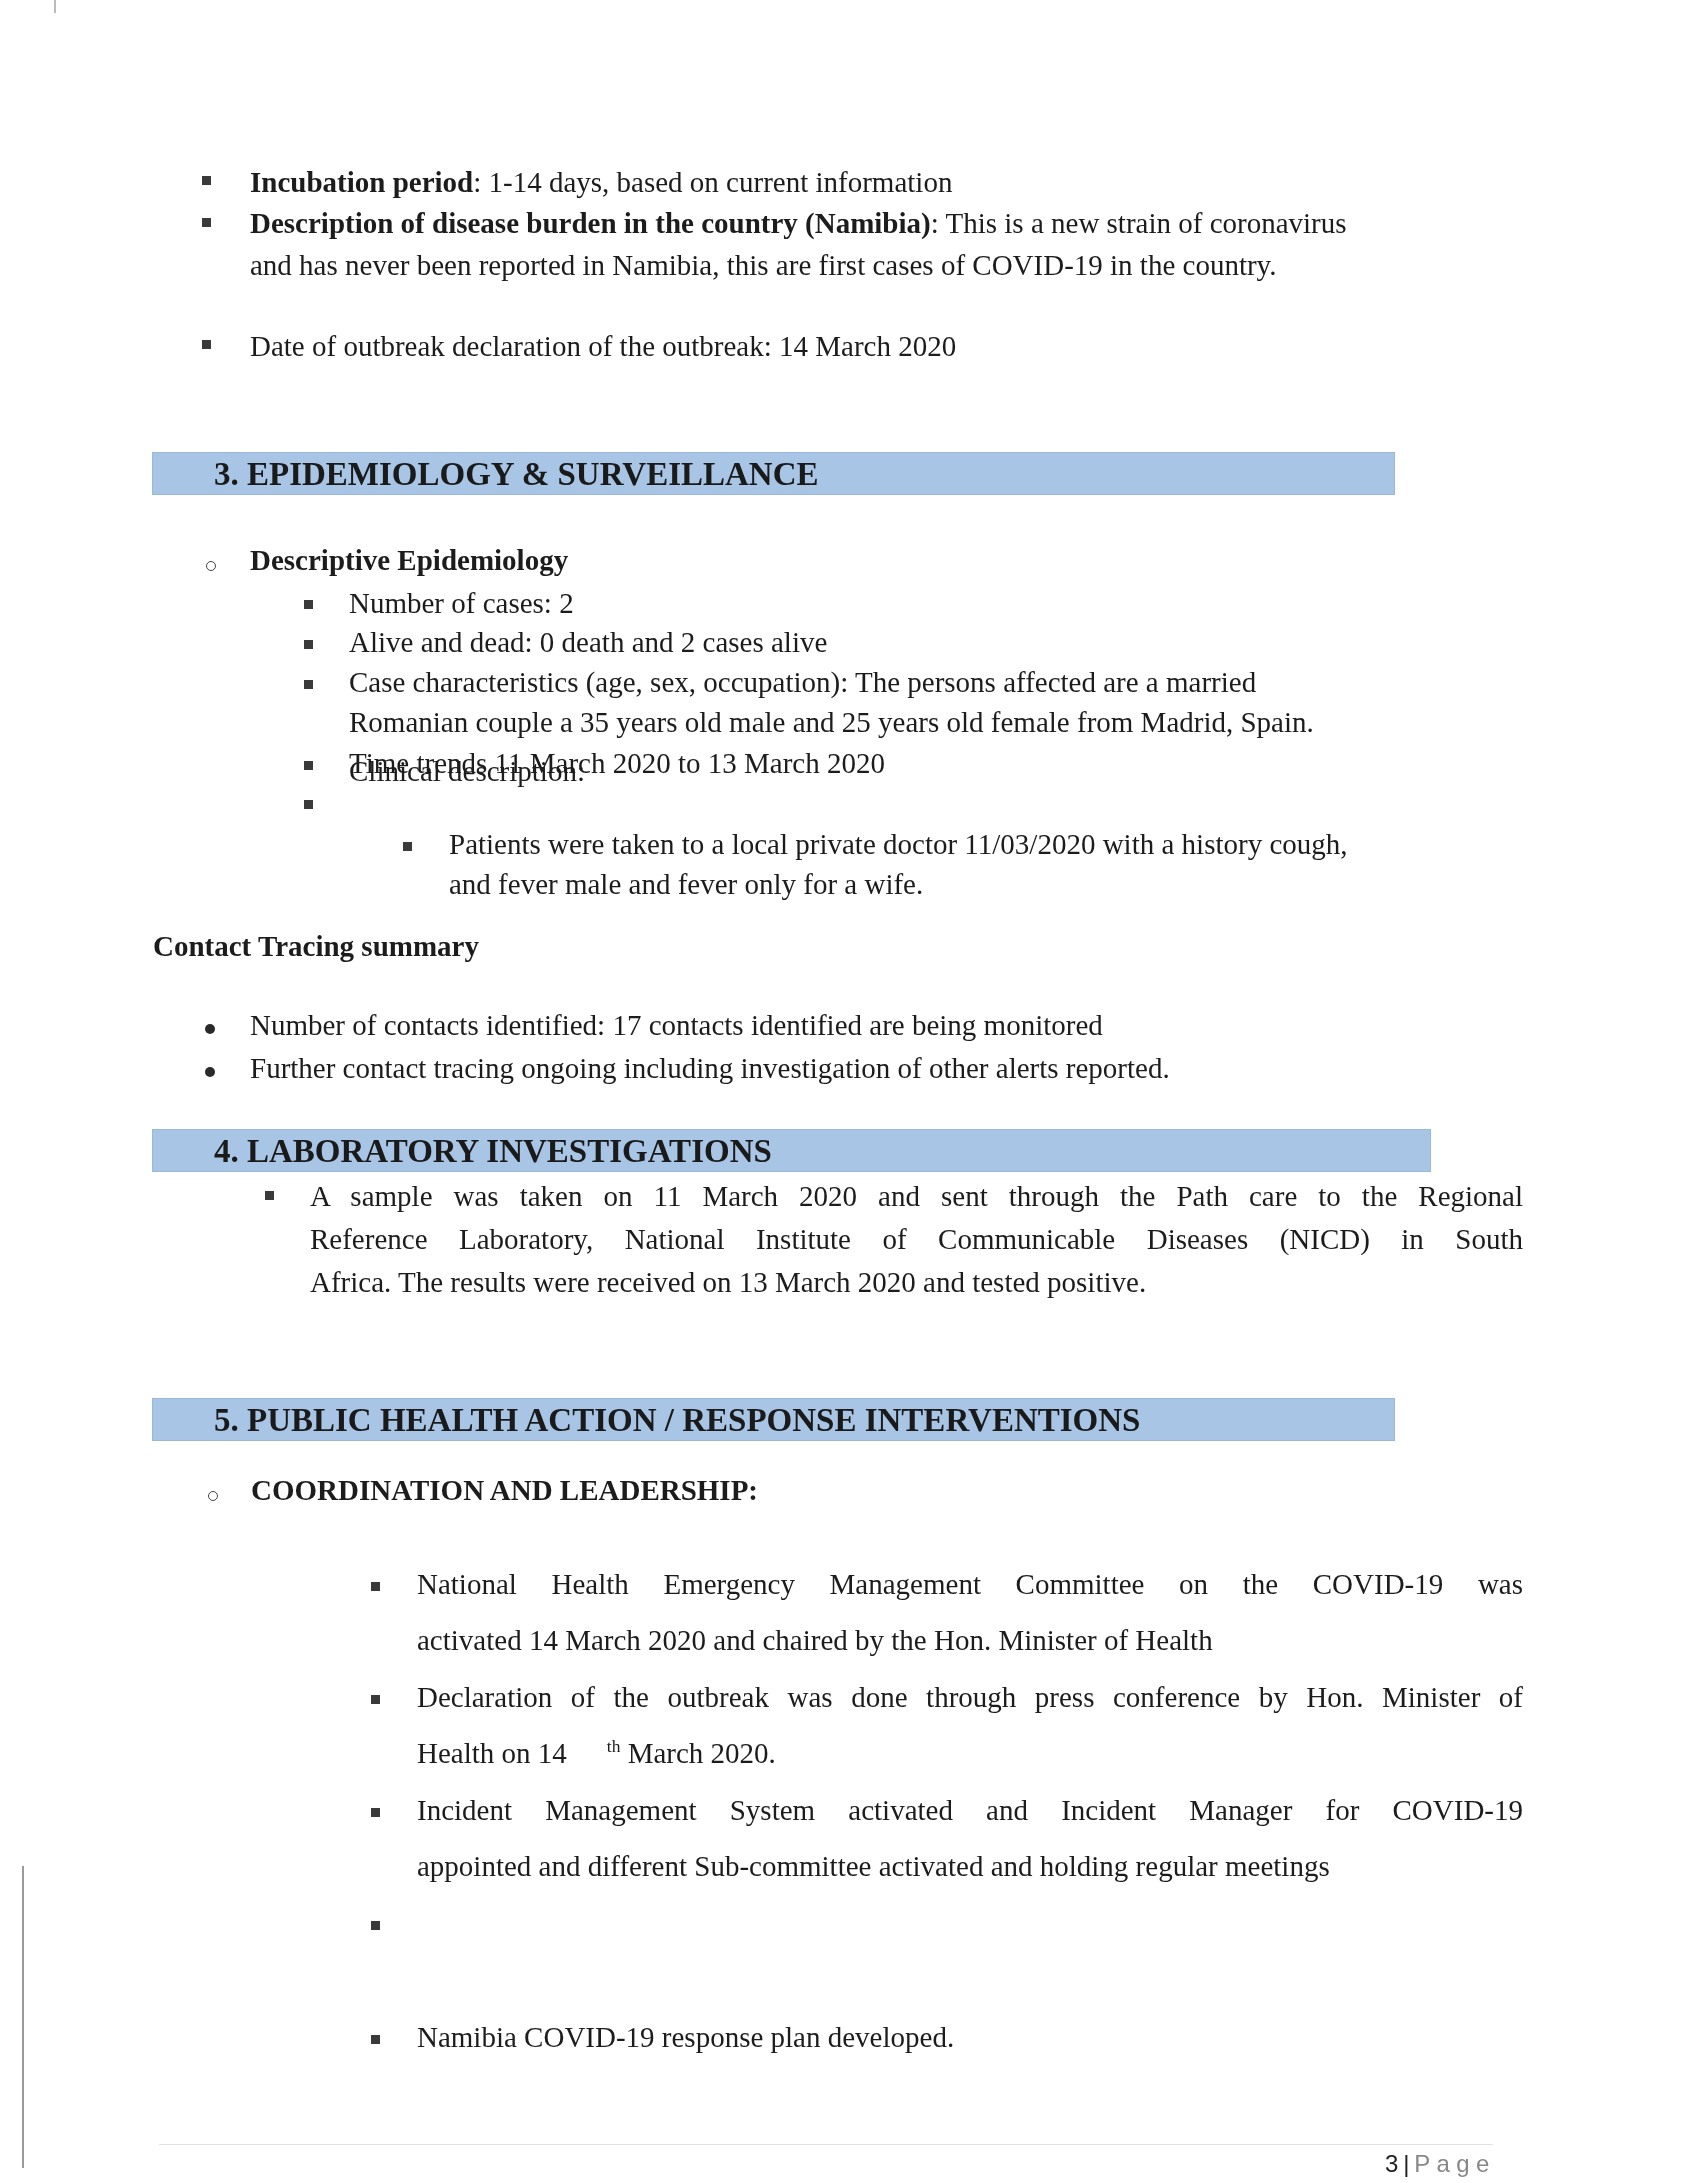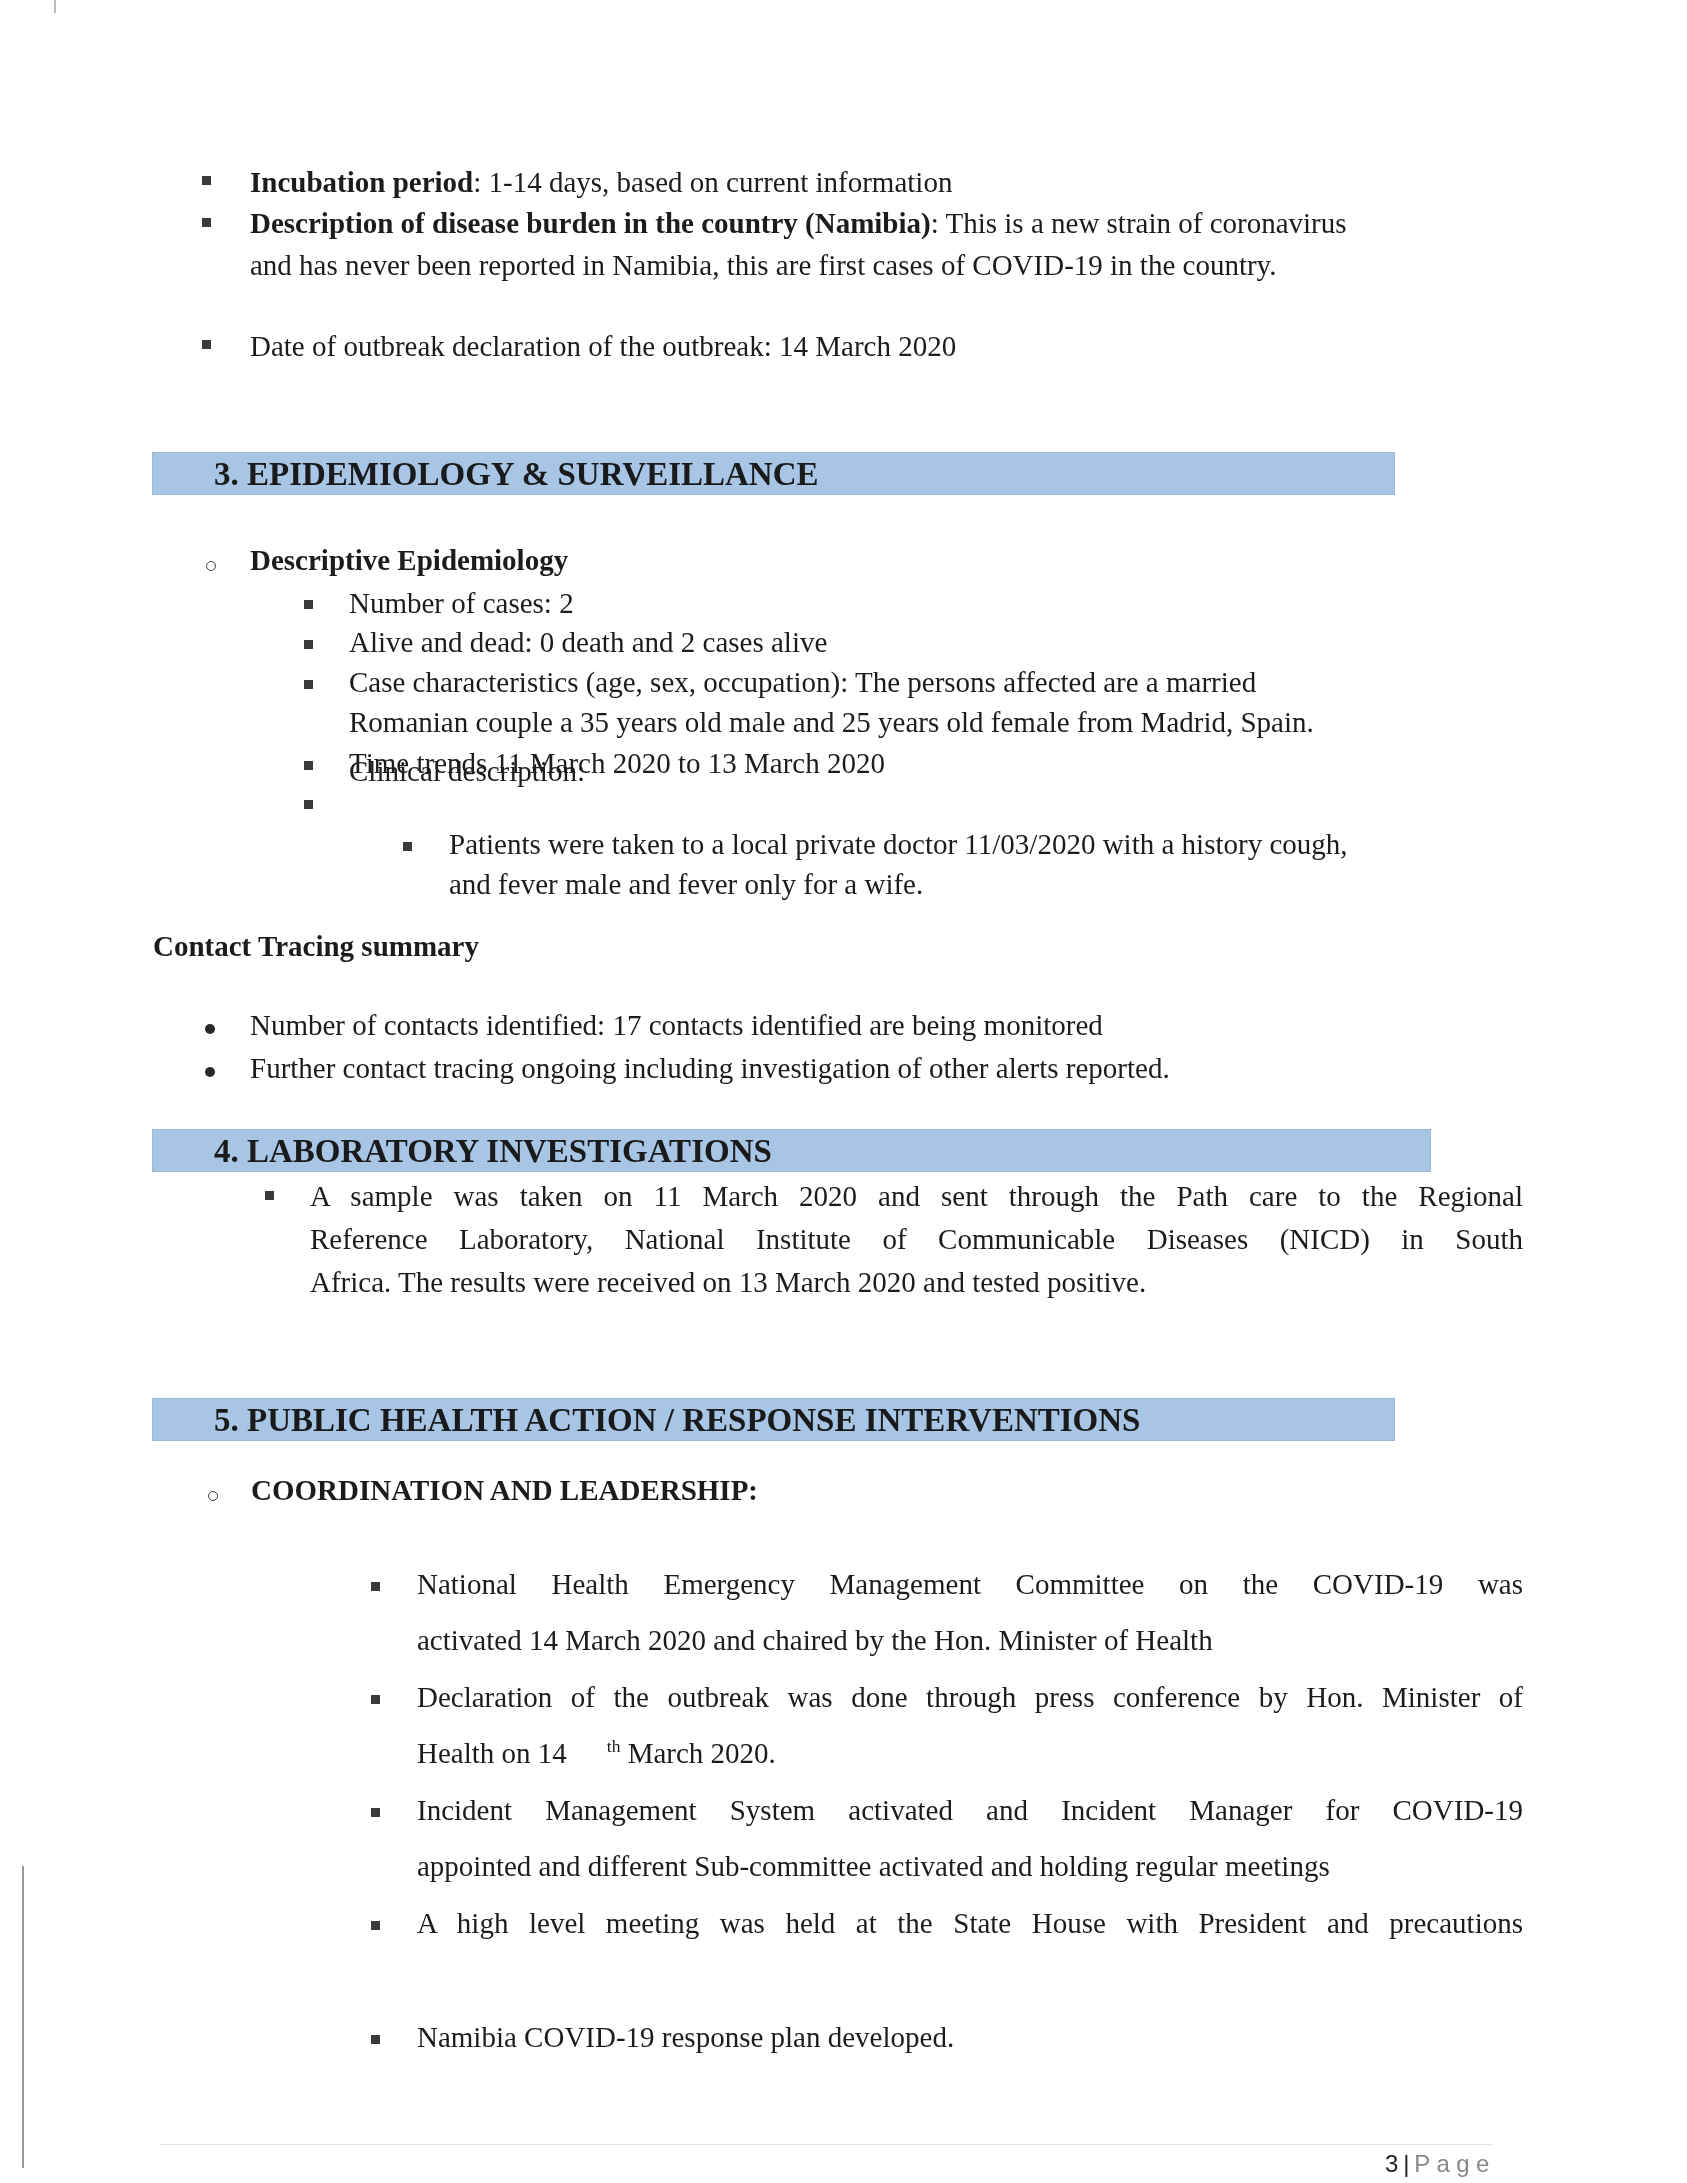--- a/index.html
+++ b/index.html
@@ -132,21 +132,20 @@
   </div>
 
   <div class="sq" style="left:371px; top:1808px;"></div>
   <div class="just2" style="left:417px; top:1782px; width:1106px;">
     <span class="just-line">Incident Management System activated and Incident Manager for COVID-19</span>
     <span class="last-line">appointed and different Sub-committee activated and holding regular meetings</span>
   </div>
 
   <div class="sq" style="left:371px; top:1921px;"></div>
   <div class="just2" style="left:417px; top:1895px; width:1106px;">
-    <span class="just-line">A high level meeting was held at the State House with President and precautions</span>
   </div>
 
   <div class="sq" style="left:371px; top:2035px;"></div>
   <div class="just2" style="left:417px; top:2009px; width:1106px;">
     <span class="last-line">Namibia COVID-19 response plan developed.</span>
   </div>
 </div>
 
 <div class="footer-rule"></div>
 <div class="footer">

